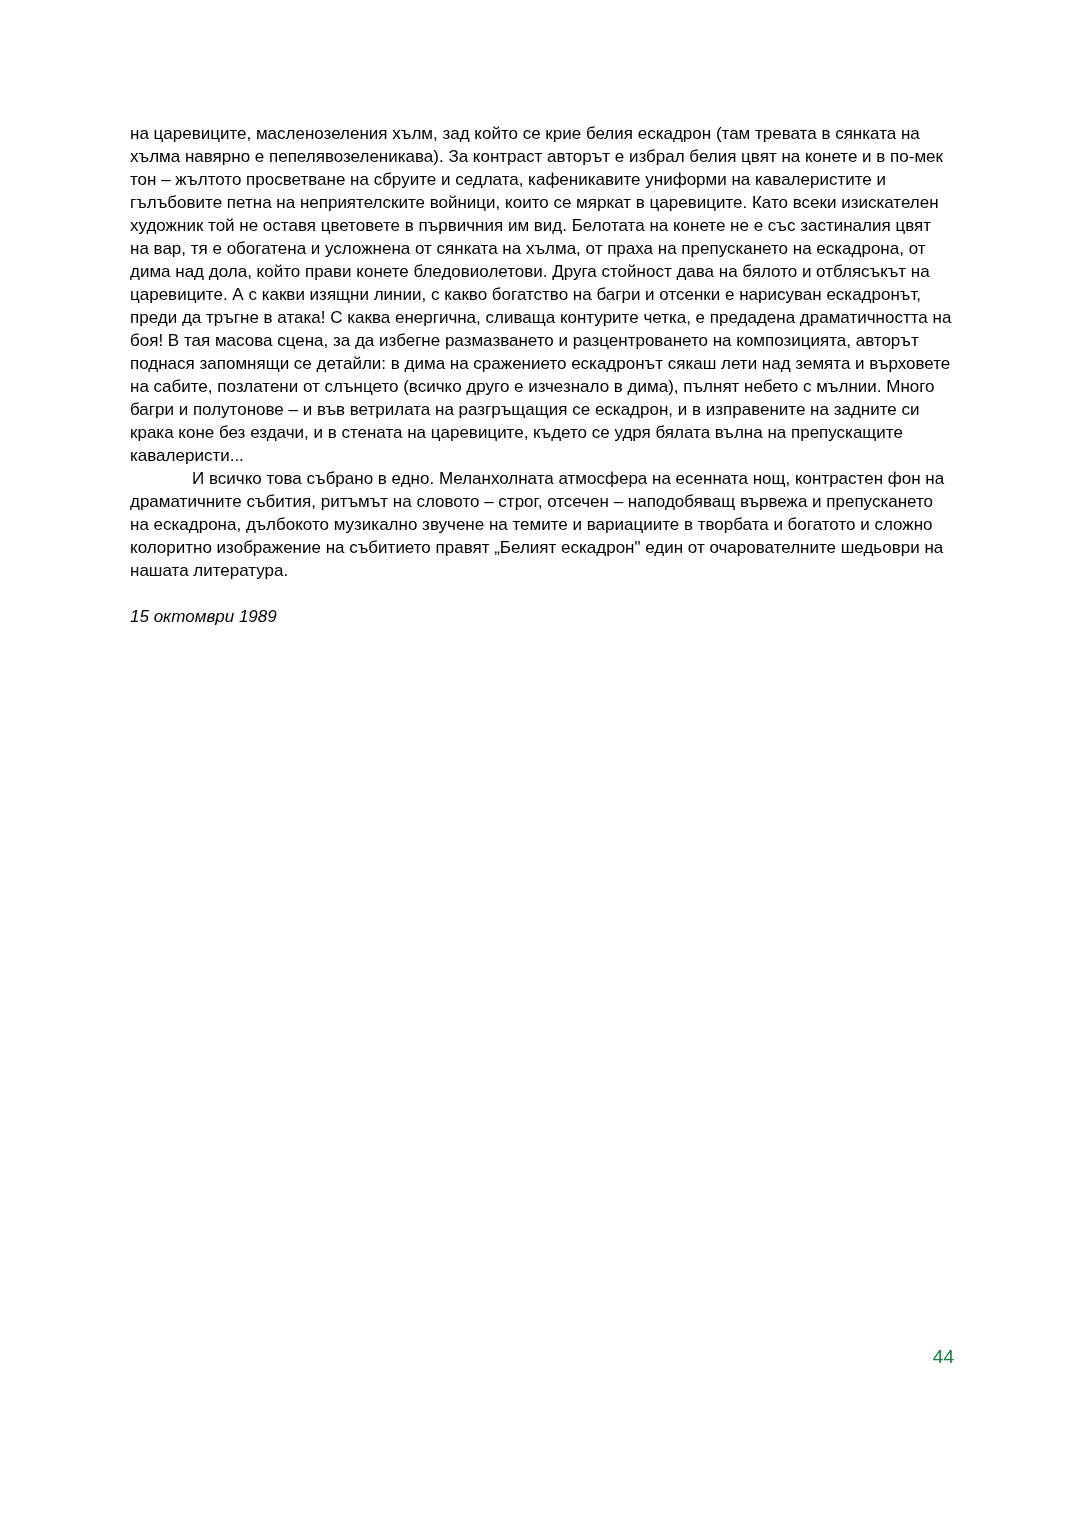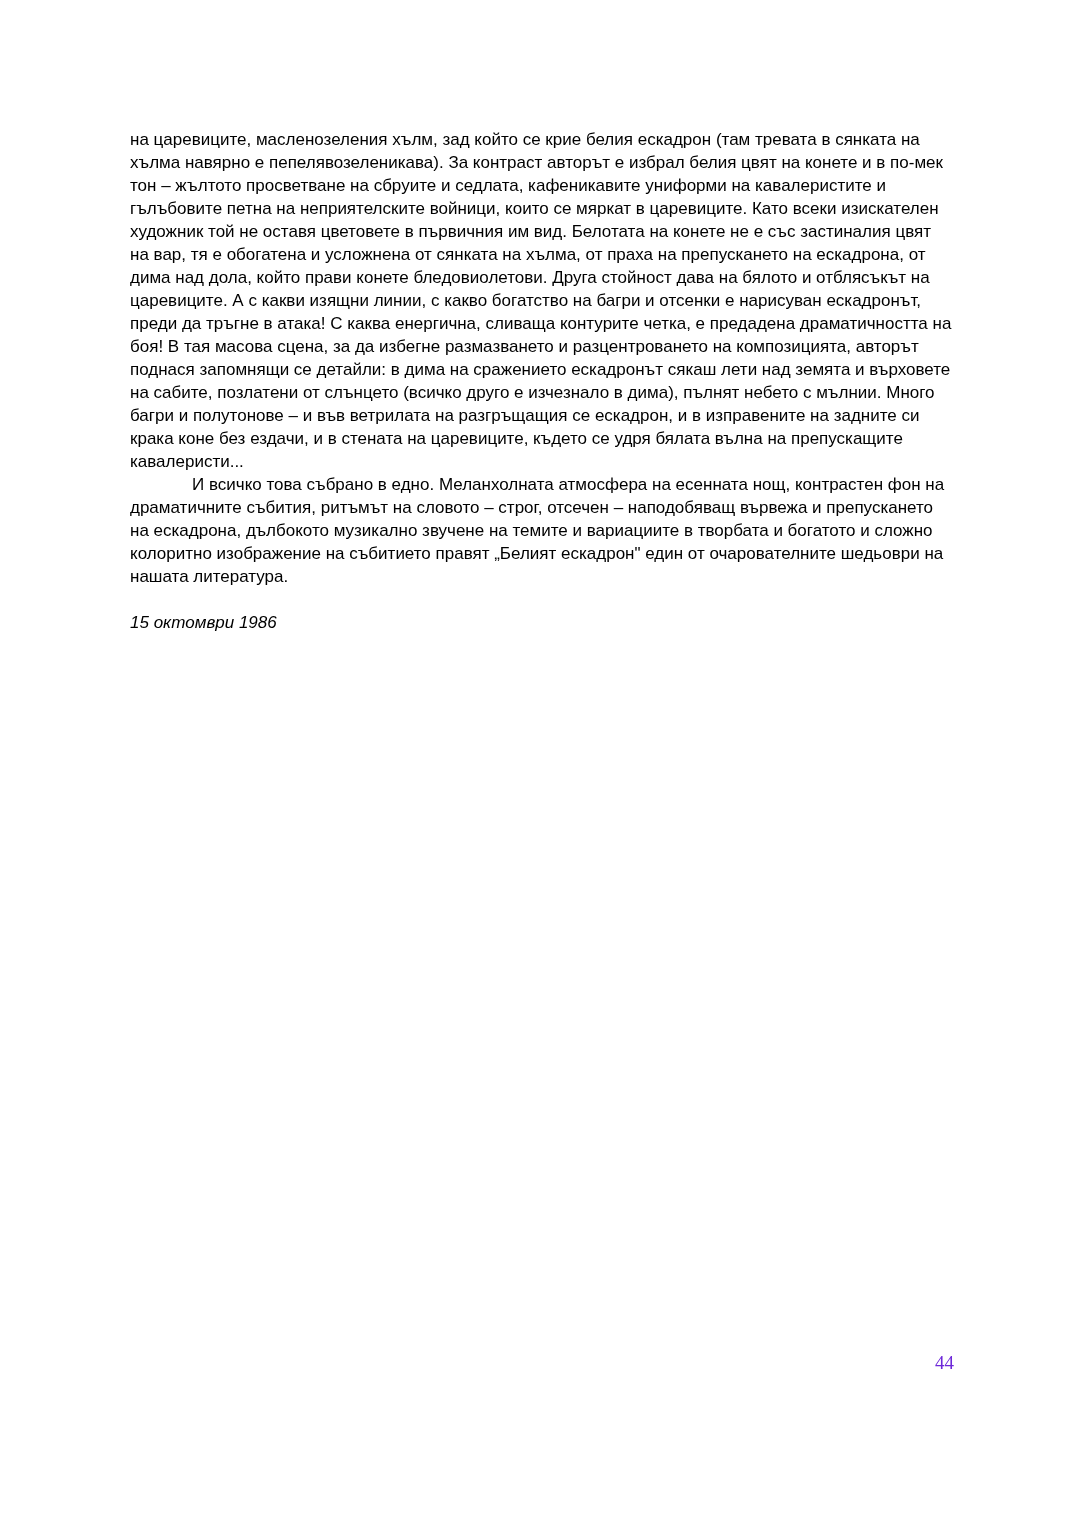--- a/index.html
+++ b/index.html
@@ -5,21 +5,20 @@
   * { box-sizing: border-box; }
   html, body { margin: 0; padding: 0; background: #ffffff; }
   .page {
     position: relative;
     width: 1080px;
     height: 1460px;
     background: #ffffff;
     color: #000000;
     font-family: "Liberation Sans", sans-serif;
     overflow: hidden;
-    margin-top: 6px;
   }
   .content {
     position: absolute;
     left: 130px;
     top: 122px;
     width: 824px;
     font-size: 17px;
     line-height: 23px;
     text-align: left;
   }
@@ -30,28 +29,28 @@
     text-indent: 62px;
   }
   .date-line {
     margin-top: 23px !important;
     font-style: italic;
   }
   .page-number {
     position: absolute;
     right: 126px;
     bottom: 92px;
-    font-family: Liberation Serif, serif;
+    font-family: Liberation Sans, sans-serif;
     font-size: 19px;
-    color: #6d28d9;
+    color: #15803d;
   }
 </style>
 </head>
 <body>
 
 <div class="page">
   <div class="content">
     <p>на царевиците, масленозеления хълм, зад който се крие белия ескадрон (там тревата в сянката на хълма навярно е пепелявозеленикава). За контраст авторът е избрал белия цвят на конете и в по-мек тон – жълтото просветване на сбруите и седлата, кафеникавите униформи на кавалеристите и гълъбовите петна на неприятелските войници, които се мяркат в царевиците. Като всеки изискателен художник той не оставя цветовете в първичния им вид. Белотата на конете не е със застиналия цвят на вар, тя е обогатена и усложнена от сянката на хълма, от праха на препускането на ескадрона, от дима над дола, който прави конете бледовиолетови. Друга стойност дава на бялото и отблясъкът на царевиците. А с какви изящни линии, с какво богатство на багри и отсенки е нарисуван ескадронът, преди да тръгне в атака! С каква енергична, сливаща контурите четка, е предадена драматичността на боя! В тая масова сцена, за да избегне размазването и разцентроването на композицията, авторът поднася запомнящи се детайли: в дима на сражението ескадронът сякаш лети над земята и върховете на сабите, позлатени от слънцето (всичко друго е изчезнало в дима), пълнят небето с мълнии. Много багри и полутонове – и във ветрилата на разгръщащия се ескадрон, и в изправените на задните си крака коне без ездачи, и в стената на царевиците, където се удря бялата вълна на препускащите кавалеристи...</p>
     <p class="indent">И всичко това събрано в едно. Меланхолната атмосфера на есенната нощ, контрастен фон на драматичните събития, ритъмът на словото – строг, отсечен – наподобяващ вървежа и препускането на ескадрона, дълбокото музикално звучене на темите и вариациите в творбата и богатото и сложно колоритно изображение на събитието правят „Белият ескадрон" един от очарователните шедьоври на нашата литература.</p>
-    <p class="date-line">15 октомври 1986</p>
+    <p class="date-line">15 октомври 1989</p>
   </div>
   <div class="page-number">44</div>
 </div>
 
 </body></html>

